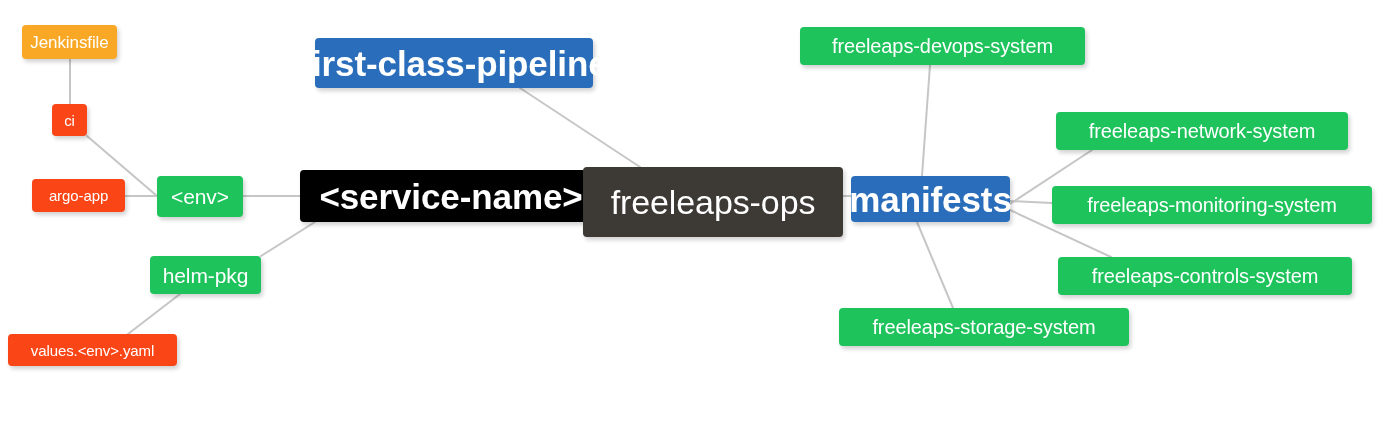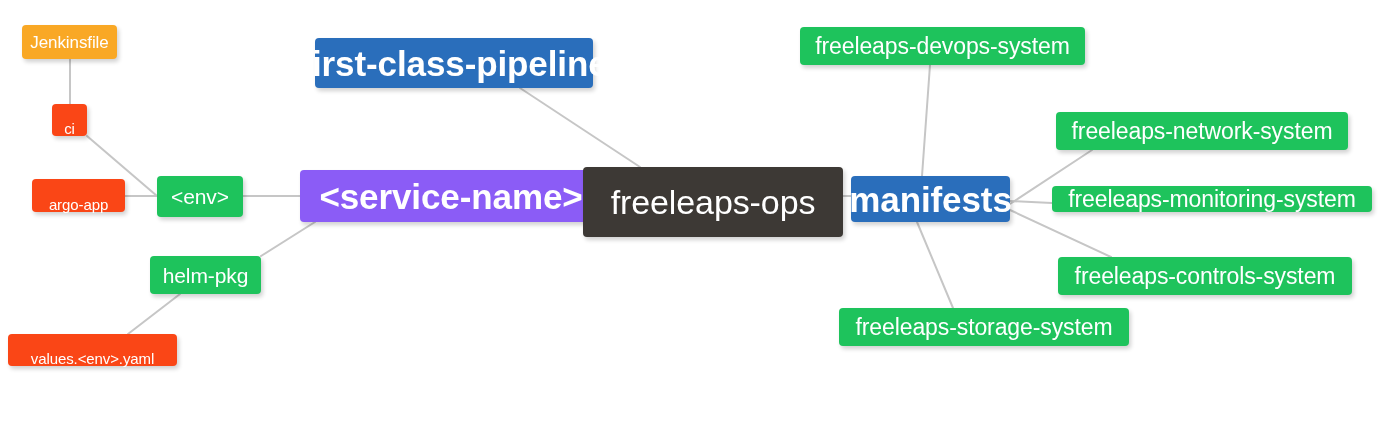--- a/index.html
+++ b/index.html
@@ -52,23 +52,23 @@
     letter-spacing: -0.1px;
     cursor: pointer;
   }
   .node-label {
     display: block;
     white-space: nowrap;
   }
   
   .tier-root   { font-size: 34px; }
   .tier-main   { font-size: 35px; font-weight: bold; }
-  .tier-branch { font-size: 23px; }
+  .tier-branch { font-size: 20px; }
   .tier-leaf   { font-size: 21px; }
-  .tier-small  { font-size: 15px; align-items: flex-end; }
+  .tier-small  { font-size: 15px; }
   .tier-tiny   { font-size: 17px; text-align: right; }
 </style>
 </head>
 <body>
 
 <div id="canvas">
   <svg id="edges" viewBox="0 0 1390 421" xmlns="http://www.w3.org/2000/svg" stroke="#c6c6c6">
       <line x1="70" y1="59" x2="70" y2="104" stroke="#c6c6c6"></line>
       <line x1="87" y1="136" x2="157" y2="196" stroke="#c6c6c6"></line>
       <line x1="125" y1="196" x2="157" y2="196" stroke="#c6c6c6"></line>
@@ -99,36 +99,36 @@
       </div>
       <div class="node tier-leaf" style="left: 150px; top: 256px; width: 111px; height: 38px; background: rgb(30, 195, 92);">
         <span class="node-label">helm-pkg</span>
       </div>
       <div class="node tier-small" style="left: 8px; top: 334px; width: 169px; height: 32px; background: rgb(250, 70, 22);">
         <span class="node-label">values.&lt;env&gt;.yaml</span>
       </div>
       <div class="node tier-main" style="left: 315px; top: 38px; width: 278px; height: 50px; background: rgb(42, 110, 187);">
         <span class="node-label">first-class-pipeline</span>
       </div>
-      <div class="node tier-main" style="left: 300px; top: 170px; width: 302px; height: 52px; background: #8b5cf6;">
+      <div class="node tier-main" style="left: 300px; top: 170px; width: 302px; height: 52px; background: #000000;">
         <span class="node-label">&lt;service-name&gt;</span>
       </div>
       <div class="node tier-root" style="left: 583px; top: 167px; width: 260px; height: 70px; background: rgb(61, 57, 53);">
         <span class="node-label">freeleaps-ops</span>
       </div>
       <div class="node tier-main" style="left: 851px; top: 176px; width: 159px; height: 46px; background: rgb(42, 110, 187);">
         <span class="node-label">manifests</span>
       </div>
       <div class="node tier-branch" style="left: 800px; top: 27px; width: 285px; height: 38px; background: rgb(30, 195, 92);">
         <span class="node-label">freeleaps-devops-system</span>
       </div>
       <div class="node tier-branch" style="left: 1056px; top: 112px; width: 292px; height: 38px; background: rgb(30, 195, 92);">
         <span class="node-label">freeleaps-network-system</span>
       </div>
-      <div class="node tier-branch" style="left: 1052px; top: 186px; width: 320px; height: 26px; background: rgb(30, 195, 92);">
+      <div class="node tier-branch" style="left: 1052px; top: 186px; width: 320px; height: 38px; background: rgb(30, 195, 92);">
         <span class="node-label">freeleaps-monitoring-system</span>
       </div>
       <div class="node tier-branch" style="left: 1058px; top: 257px; width: 294px; height: 38px; background: rgb(30, 195, 92);">
         <span class="node-label">freeleaps-controls-system</span>
       </div>
       <div class="node tier-branch" style="left: 815px; top: 308px; width: 290px; height: 38px; background: rgb(30, 195, 92); margin-left: 24px;">
         <span class="node-label">freeleaps-storage-system</span>
       </div>
     </div>
 </div>

